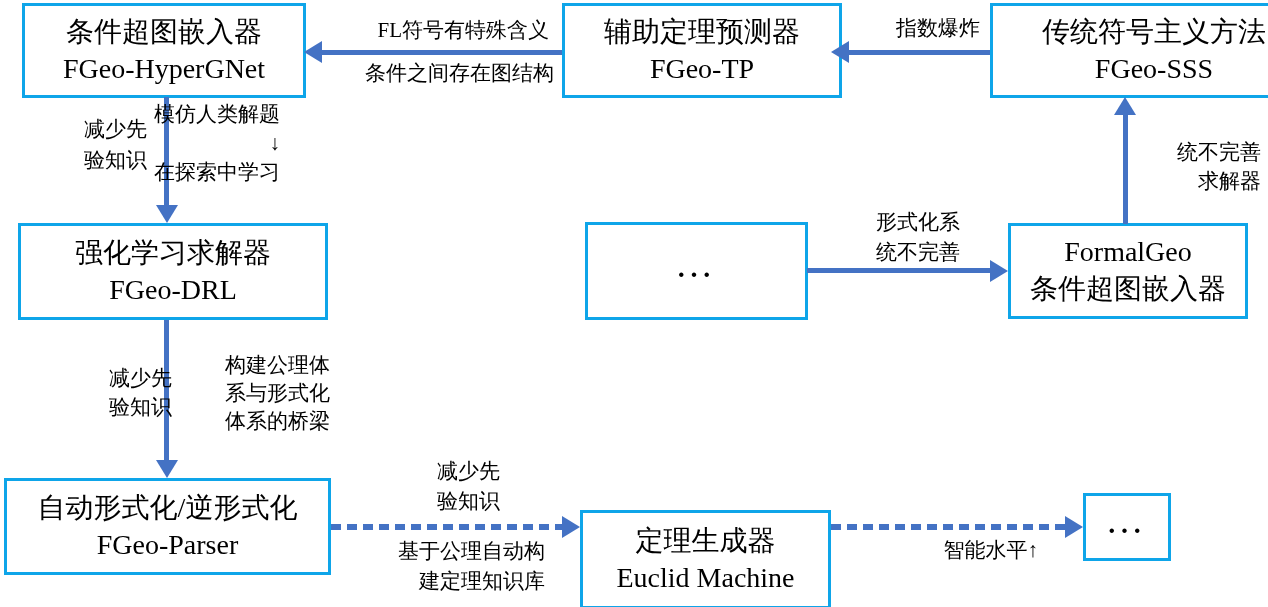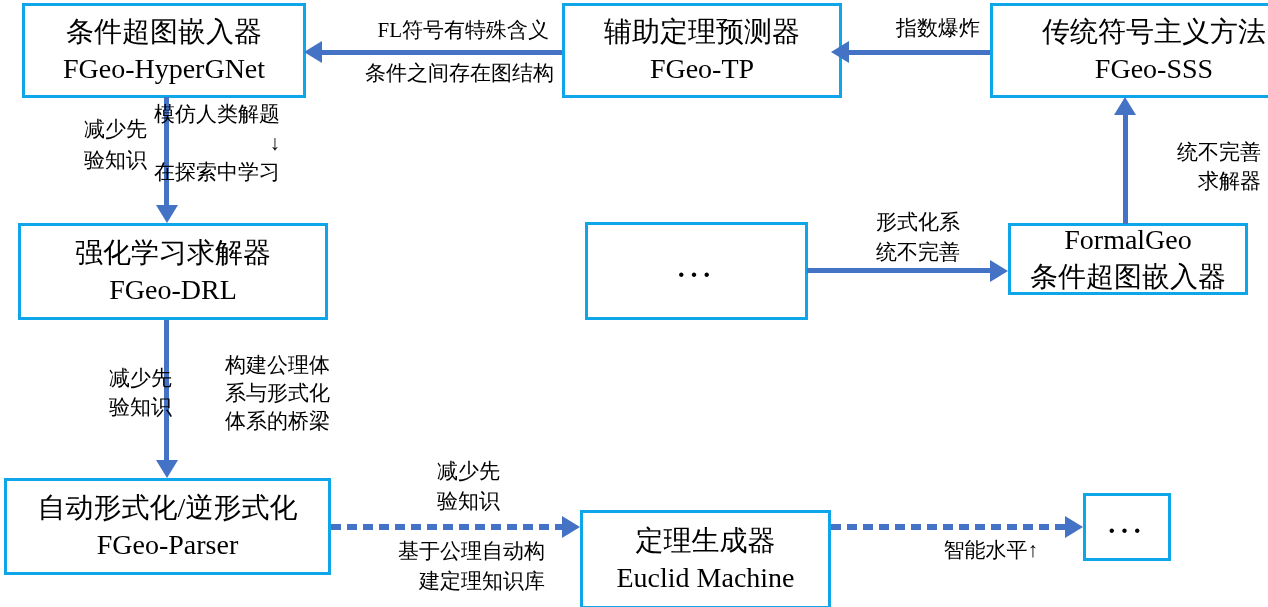--- a/index.html
+++ b/index.html
@@ -27,21 +27,21 @@
     align-items:center;
     text-align:center;
   }
   .box-line{font-size:28px;line-height:1.32;white-space:nowrap;}
   .ellipsis-line{font-size:38px;line-height:0.6;letter-spacing:5px;padding-bottom:14px;}
   #box-hypergnet   {left:22px;  top:3px;   width:284px; height:95px;}
   #box-tp          {left:562px; top:3px;   width:280px; height:95px;}
   #box-sss         {left:990px; top:3px;   width:328px; height:95px;}
   #box-drl         {left:18px;  top:223px; width:310px; height:97px;}
   #box-ellipsis-mid{left:585px; top:222px; width:223px; height:98px;}
-  #box-formalgeo   {left:1008px;top:223px; width:240px; height:72px;}
+  #box-formalgeo   {left:1008px;top:223px; width:240px; height:96px;}
   #box-parser      {left:4px;   top:478px; width:327px; height:97px;}
   #box-euclid      {left:580px; top:478px; width:251px; height:99px;margin-top:32px;}
   #box-ellipsis-end{left:1083px;top:493px; width:88px;  height:68px;}
 
   
   .shaft{position:absolute;background:var(--blue);}
   .shaft-dashed{
     position:absolute;
     background:repeating-linear-gradient(90deg,var(--blue) 0 10px,transparent 10px 16px);
   }

